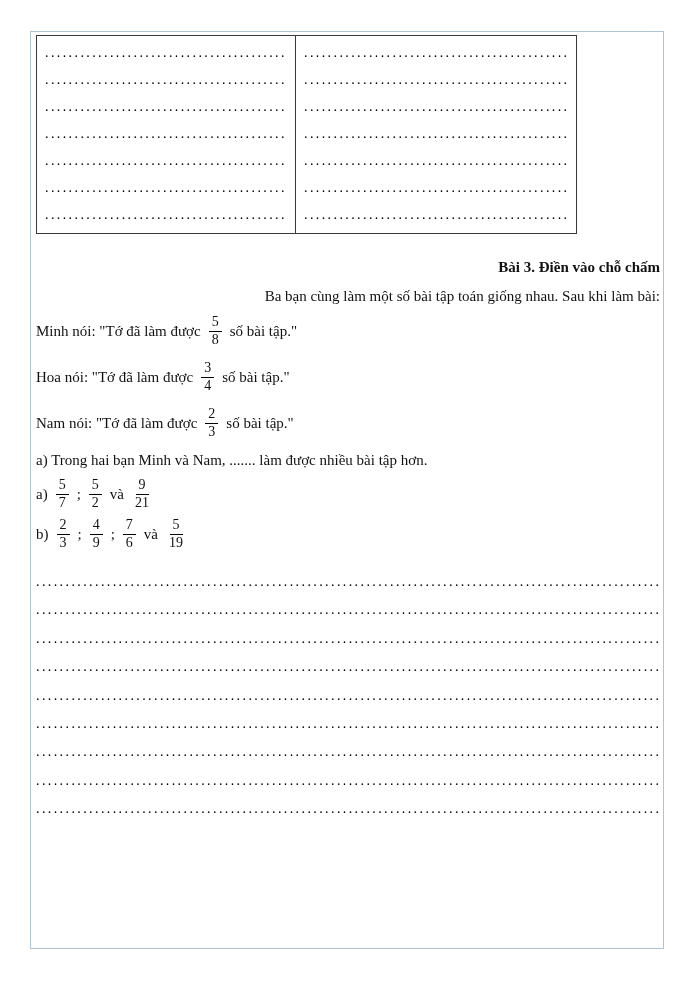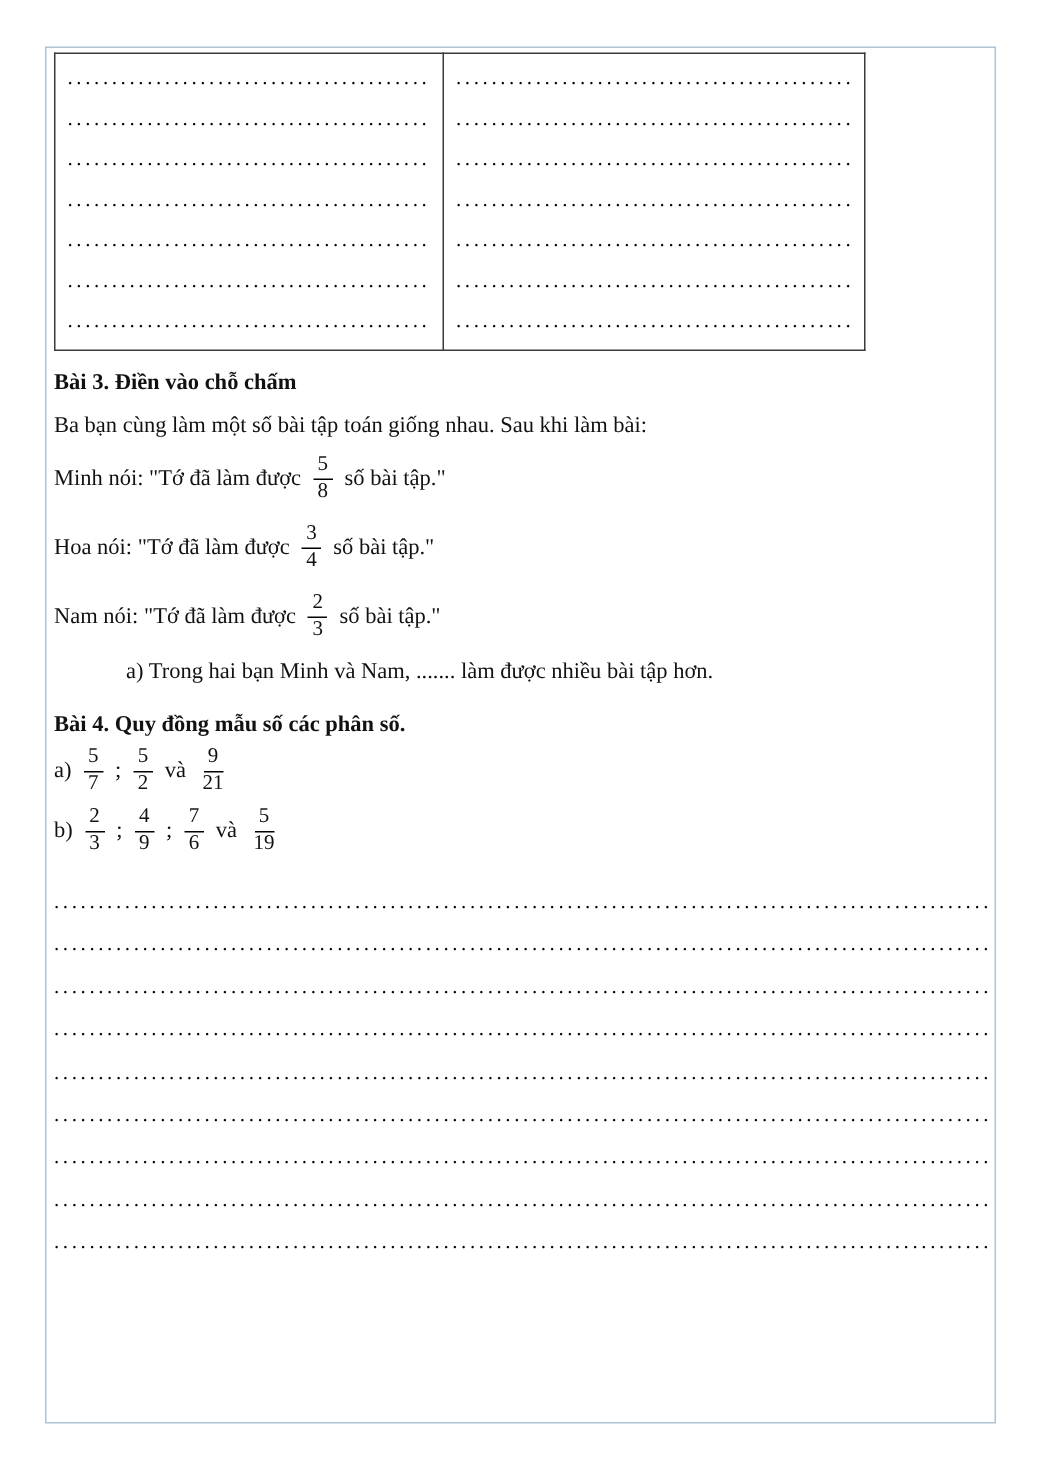--- a/index.html
+++ b/index.html
@@ -39,26 +39,28 @@
     overflow: hidden;
     letter-spacing: 2.4px;
     font-size: 14px;
     line-height: 27px;
     height: 27px;
     color: #000;
   }
   .heading {
     font-weight: bold;
     font-size: 15px;
-    margin-top: 10px;
+    margin-top: 22px;
     line-height: 22px;
+    text-align: right;
   }
   .para {
     margin-top: 7px;
     line-height: 23px;
+    text-align: right;
   }
   .stmt {
     display: flex;
     align-items: center;
     gap: 5px;
     height: 46px;
     white-space: nowrap;
   }
   .frac {
     display: inline-flex;
@@ -66,21 +68,20 @@
     align-items: center;
     font-size: 14px;
     line-height: 1.2;
     margin: 0 3px;
   }
   .frac .num { padding: 0 3px; border-bottom: 1px solid #000; }
   .frac .den { padding: 0 3px; }
   .qline {
     line-height: 28px;
     white-space: nowrap;
-    margin-left: 48px;
   }
   .frac-line {
     display: flex;
     align-items: center;
     gap: 5px;
     height: 40px;
     white-space: nowrap;
   }
   .answers { margin-top: 14px; }
   .ans-line {
@@ -150,21 +151,20 @@
     <span>Nam nói: "Tớ đã làm được</span>
     <span class="frac">
       <span class="num">2</span>
       <span class="den">3</span>
     </span>
     <span>số bài tập."</span>
   </div>
 
   <div class="qline">a) Trong hai bạn Minh và Nam, ....... làm được nhiều bài tập hơn.</div>
 
-  <div class="heading">Bài 4. Quy đồng mẫu số các phân số.</div>
 
   <div class="frac-line">
     <span>a)</span>
     <span class="frac">
       <span class="num">5</span>
       <span class="den">7</span>
     </span>
     <span>;</span>
     <span class="frac">
       <span class="num">5</span>

